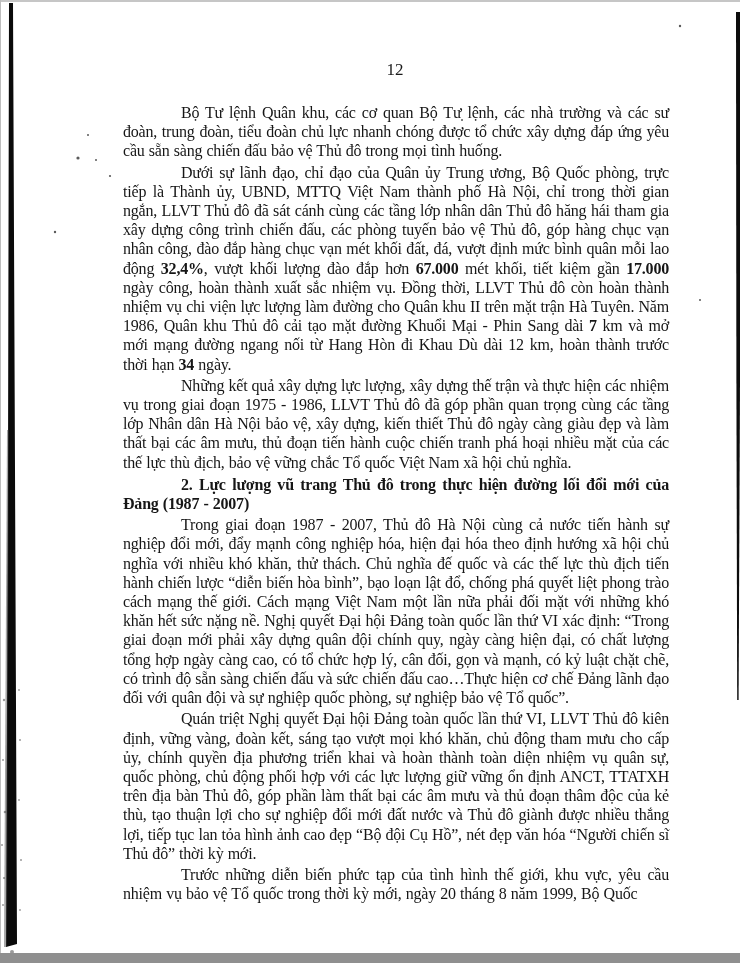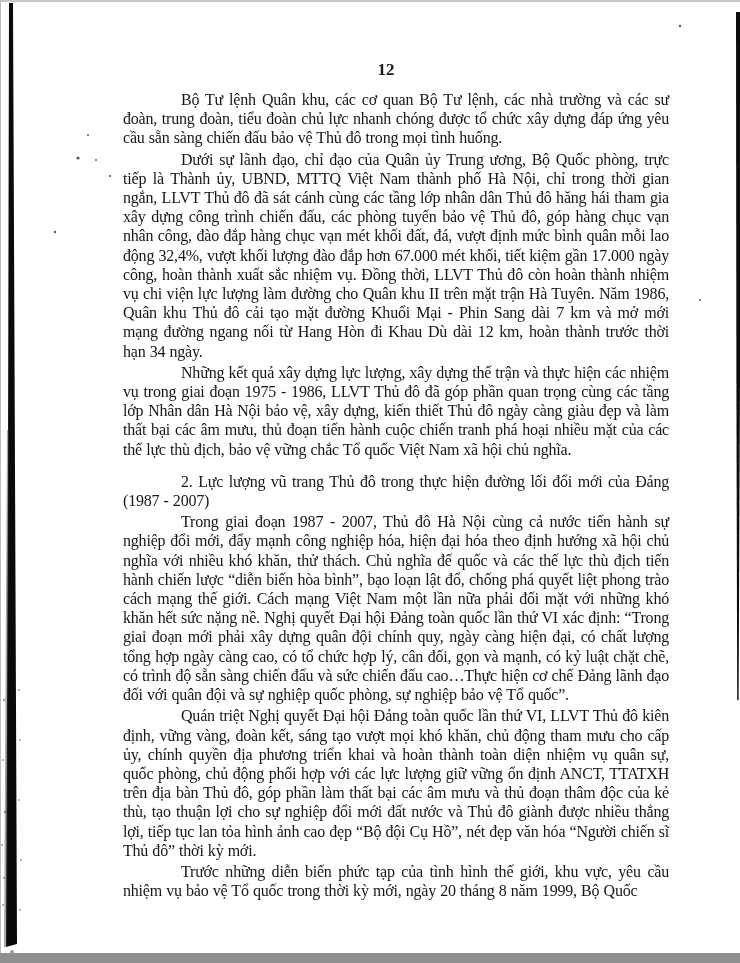--- a/index.html
+++ b/index.html
@@ -24,39 +24,39 @@
     position: absolute; top: 0; left: 0; width: 1px; height: 963px;
     background: #bdbdbd;
   }
   .scanner-bar {
     position: absolute; left: 0; top: 953px; width: 740px; height: 10px;
     background: #8f8f8f;
   }
   .edge-svg { position: absolute; top: 0; left: 0; }
   
   .page-number {
-    position: absolute; top: 60px; left: 113px; width: 546px;
-    text-align: center; font-size: 17px; color: #1a1a1a; font-weight: bold;
+    position: absolute; top: 60px; left: 122px; width: 546px;
+    text-align: center; font-size: 17px; color: #1a1a1a;
   }
   .page-body {
-    position: absolute; top: 90px; left: 123px; width: 546px;
+    position: absolute; top: 103px; left: 123px; width: 546px;
   }
   .para {
     margin: 0 0 0 0;
     text-indent: 58px;
     text-align: justify;
     font-size: 16px;
     line-height: 19.2px;
     letter-spacing: -0.2px;
     word-spacing: 0.4px;
     color: #161616;
   }
   .para + .para { margin-top: 2px; }
-  .para.heading { font-weight: bold; margin-top: 13px; }
-  .b { font-weight: normal; }
+  .para.heading { font-weight: bold; margin-top: 3px; }
+  .b { font-weight: bold; }
   .i { }
 </style>
 </head>
 <body>
 
 <div class="page">
 
   <div class="hairline-top"></div>
   <div class="hairline-left"></div>
 

